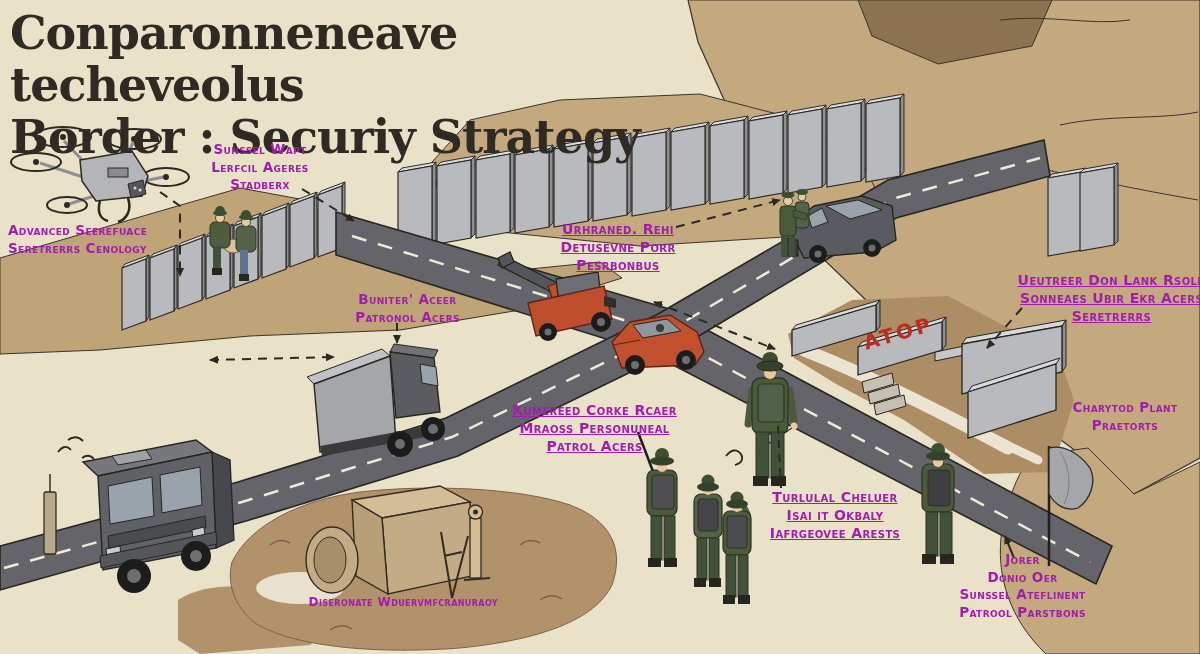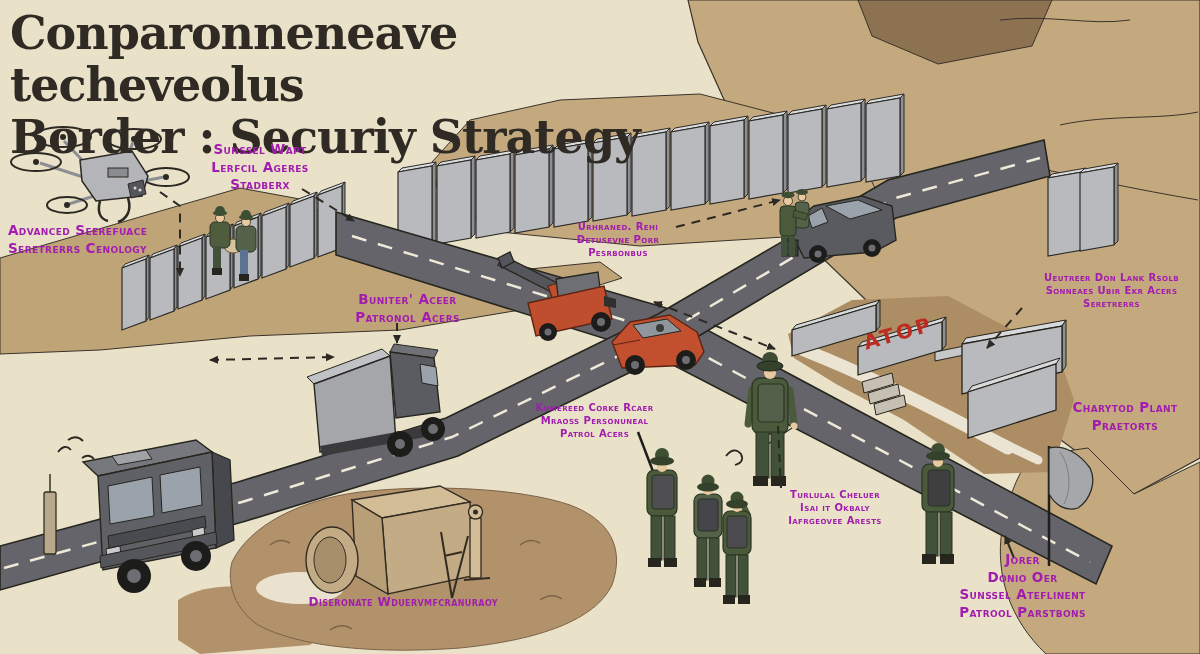--- a/index.html
+++ b/index.html
@@ -4,21 +4,21 @@
 <style>
   html,body{margin:0;padding:0;}
   body{width:1200px;height:654px;overflow:hidden;font-family:"DejaVu Sans",sans-serif;}
   #stage{position:relative;width:1200px;height:654px;background:#e9e1c8;overflow:hidden;}
   #scene{position:absolute;left:0;top:0;}
   .title{position:absolute;left:10px;top:8px;width:640px;
          font-family:"DejaVu Serif",serif;font-weight:700;font-size:46px;line-height:1.13;
          color:#2f2b24;letter-spacing:-1px;white-space:pre-line;}
   .lbl{position:absolute;color:#a21caf;font-weight:700;font-size:13.5px;line-height:1.3;
        font-variant:small-caps;letter-spacing:.4px;white-space:pre-line;text-align:center;}
-  .lbl.small{font-size:10px;}
+  .lbl.small{font-size:14px;text-decoration:underline;}
   .lbl.left{text-align:left;}
   #lbl-advanced{left:8px;top:222px;width:175px;}
   #lbl-sunssel{left:165px;top:141px;width:190px;}
   #lbl-buniter{left:330px;top:291px;width:155px;}
   #lbl-cattons{left:95px;top:379px;width:185px;}
   #lbl-urhraned{left:548px;top:220px;width:140px;}
   #lbl-kumereed{left:507px;top:401px;width:175px;}
   #lbl-turlulal{left:760px;top:488px;width:150px;}
   #lbl-ueutreer{left:1014px;top:271px;width:195px;}
   #lbl-charytod{left:1055px;top:399px;width:140px;}

